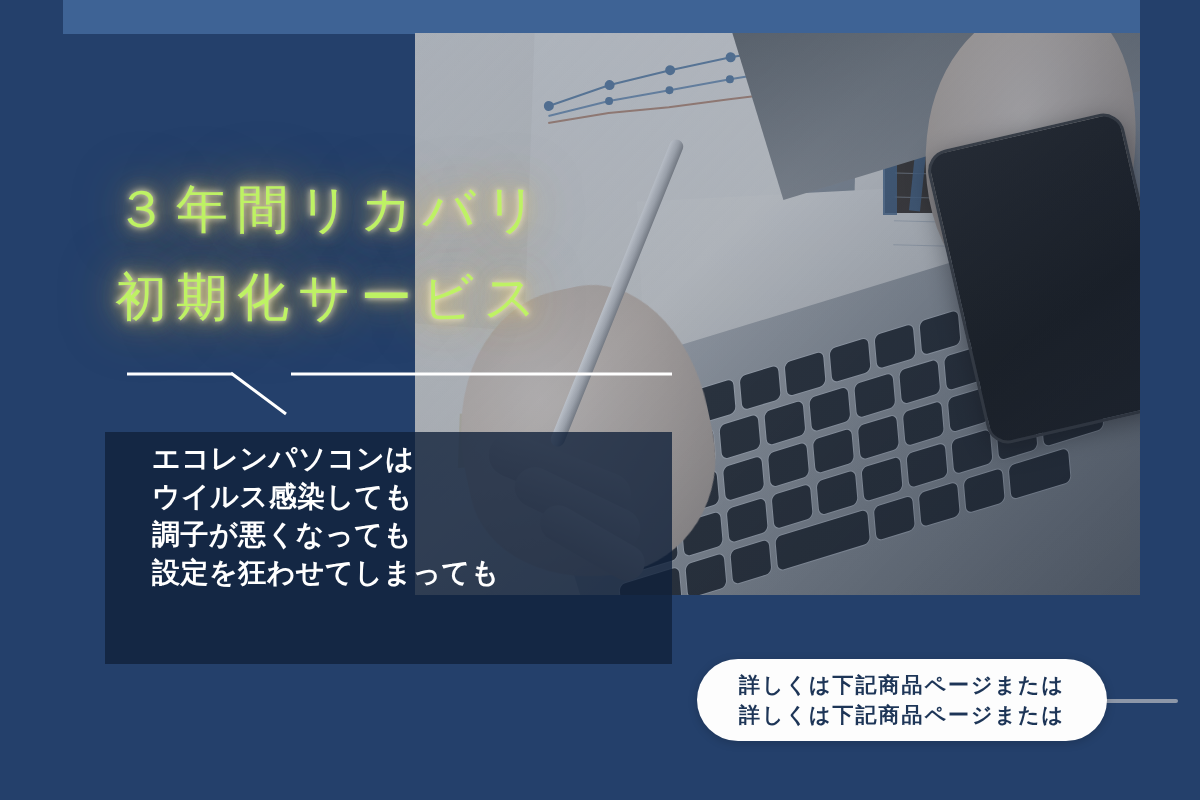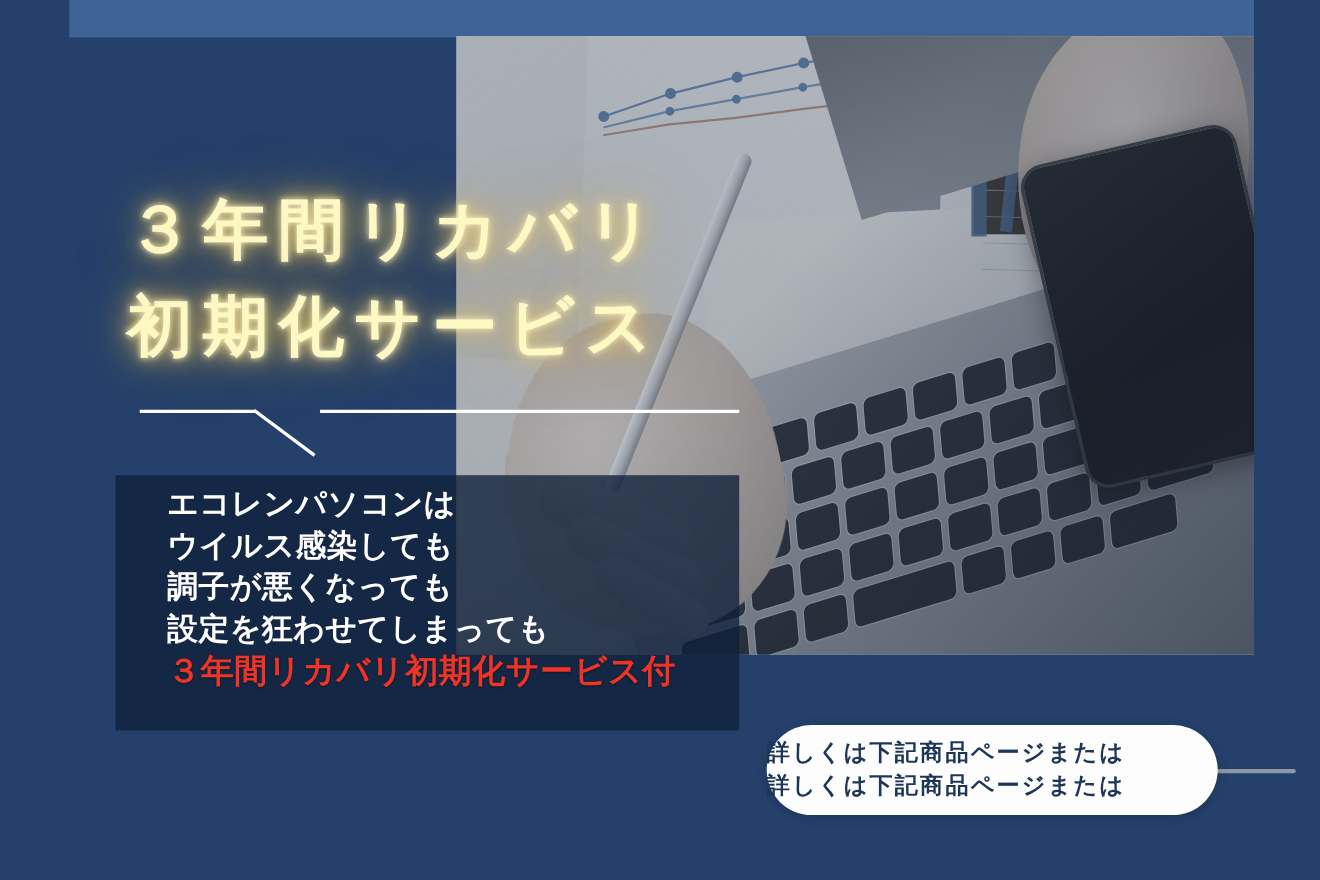--- a/index.html
+++ b/index.html
@@ -134,23 +134,23 @@
   }
   .photo-wash2{
     position:absolute;inset:0;
     background:linear-gradient(120deg,rgba(120,150,190,.18),rgba(40,70,115,.30));
   }
 
   
   .headline{
     position:absolute;left:115px;top:165px;
     z-index:6;
-    color:#fef9c3;
-    font-size:60px;
-    font-weight:700;
+    color:#bef264;
+    font-size:52px;
+    font-weight:400;
     letter-spacing:9px;
     line-height:88px;
     white-space:nowrap;
     text-shadow:
       0 0 6px rgba(255,246,210,.95),
       0 0 16px rgba(240,208,110,.9),
       0 0 34px rgba(228,186,70,.75),
       0 0 60px rgba(215,170,50,.5);
   }
   .headline div{display:block;}
@@ -164,37 +164,36 @@
     background:rgba(16,32,58,.78);
     z-index:5;
   }
   .panel-text{
     position:absolute;left:152px;top:440px;z-index:7;
     line-height:38px;
   }
   .panel-text .ln{
     color:#ffffff;font-size:28px;font-weight:600;letter-spacing:.5px;
     white-space:nowrap;
-    font-family:Liberation Serif, serif;
   }
   .panel-text .red{
     color:#ee3327;font-size:30px;font-weight:700;letter-spacing:.5px;
     white-space:nowrap;
     text-shadow:0 1px 2px rgba(0,0,0,.4);
   }
 
   
   .pill-line{
     position:absolute;left:1040px;top:699px;width:138px;height:4px;
     background:#8d97a8;z-index:7;border-radius:2px;
   }
   .pill{
     position:absolute;left:697px;top:659px;width:410px;height:82px;
     background:#fdfdfd;border-radius:41px;z-index:8;
-    display:flex;flex-direction:column;justify-content:center;
+    display:flex;flex-direction:column;align-items:center;justify-content:center;
     box-shadow:0 2px 10px rgba(0,0,0,.18);
   }
   .pill .pl{
     color:#1d3557;font-size:21px;font-weight:700;letter-spacing:2px;
     white-space:nowrap;line-height:30px;
   }
 </style>
 </head>
 <body>
 
@@ -349,21 +348,20 @@
     <line x1="231" y1="373" x2="286" y2="414" stroke="#ffffff" stroke-width="3"></line>
     <line x1="291" y1="374" x2="672" y2="374" stroke="#ffffff" stroke-width="3"></line>
   </svg>
 
   <div class="panel"></div>
   <div class="panel-text">
     <div class="ln">エコレンパソコンは</div>
     <div class="ln">ウイルス感染しても</div>
     <div class="ln">調子が悪くなっても</div>
     <div class="ln">設定を狂わせてしまっても</div>
-    <div class="red">３年間リカバリ初期化サービス付</div>
   </div>
 
   <div class="pill-line"></div>
   <div class="pill">
     <div class="pl">詳しくは下記商品ページまたは</div>
     <div class="pl">詳しくは下記商品ページまたは</div>
   </div>
 
 </div>
 

